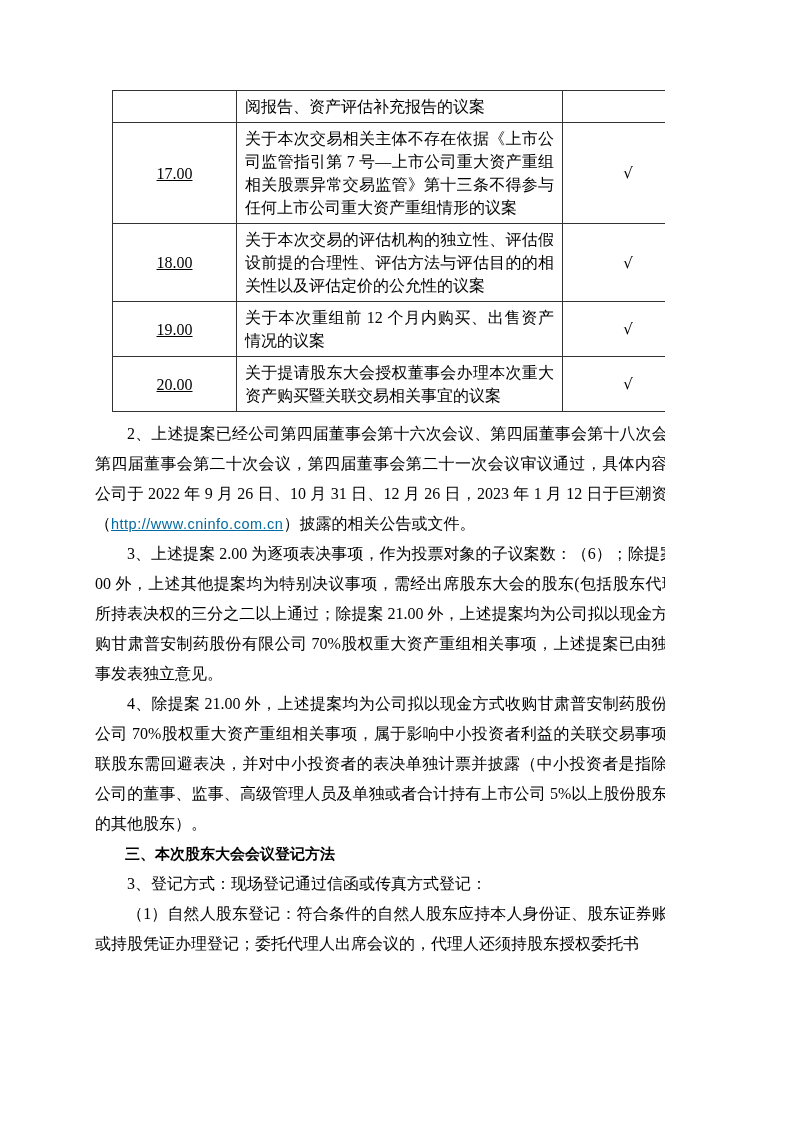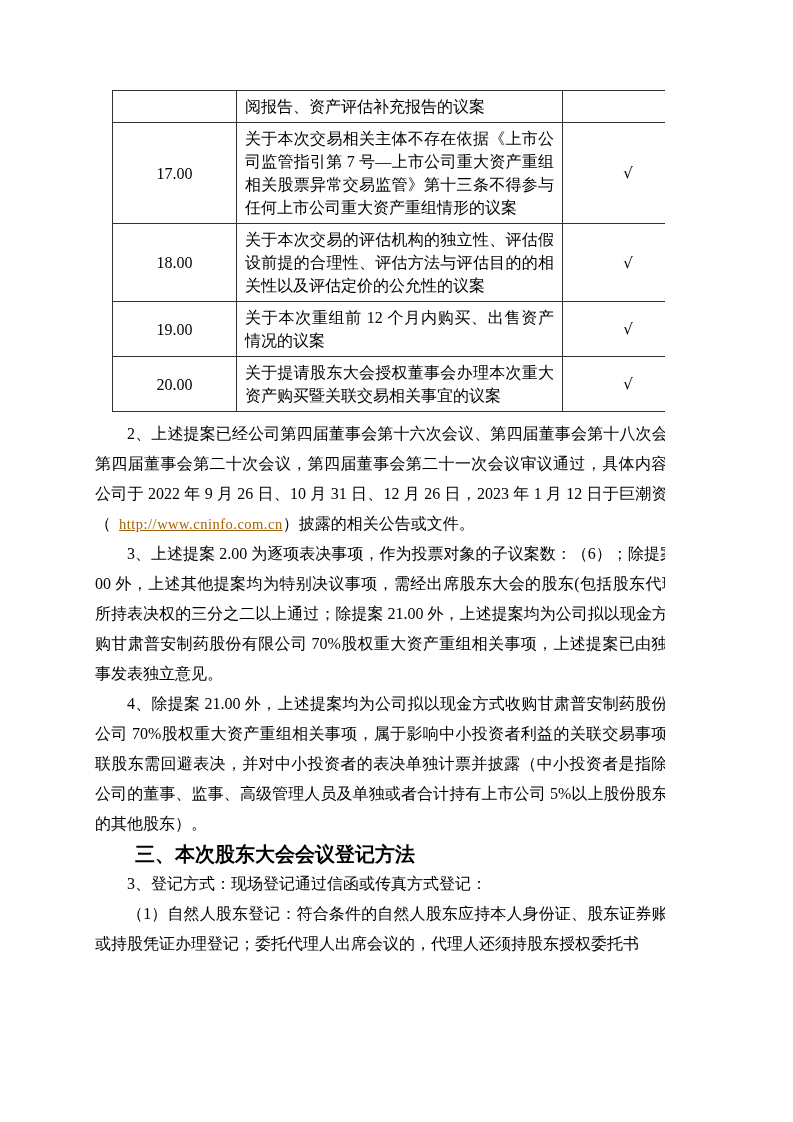--- a/index.html
+++ b/index.html
@@ -21,51 +21,50 @@
     width: 581px;
     margin-left: 17px;
   }
   table.proposal-table td {
     border: 1px solid #333333;
     font-size: 16px;
     line-height: 23px;
     vertical-align: middle;
     box-sizing: border-box;
   }
-  td.c-code { width: 124px; text-align: center; padding: 4px 2px; }
+  td.c-code { width: 124px; text-align: center; padding: 4px 2px; text-decoration: underline; }
   td.c-name { width: 326px; text-align: left;   padding: 4px 8px; text-align: justify; }
   td.c-check{ width: 131px; text-align: center; padding: 4px 2px; }
   .body-text { width: 605px; margin-top: 7px; }
   p.para {
     margin: 0;
     text-align: justify;
     text-indent: 2em;
     line-height: 30px;
     word-break: break-all;
   }
   p.list-item {
     margin: 0;
     text-indent: 2em;
     line-height: 30px;
     white-space: nowrap;
   }
   h3.heading {
     margin: 0;
-    font-size: 20px;
+    font-size: 15px;
     font-weight: bold;
     text-indent: 2em;
     line-height: 30px;
   }
   a.doc-link {
-    color: #a16207;
+    color: #0369a1;
     text-decoration: underline;
-    font-family: Liberation Serif, serif;
+    font-family: Liberation Sans, sans-serif;
     font-size: 14.5px;
     letter-spacing: 0.5px;
-    margin-left: 8px;
   }
   .check-mark { font-family: "DejaVu Sans", sans-serif; font-size: 15px; }
 </style>
 </head>
 <body>
 
 <div class="page">
 
   <table class="proposal-table">
     <tbody>

